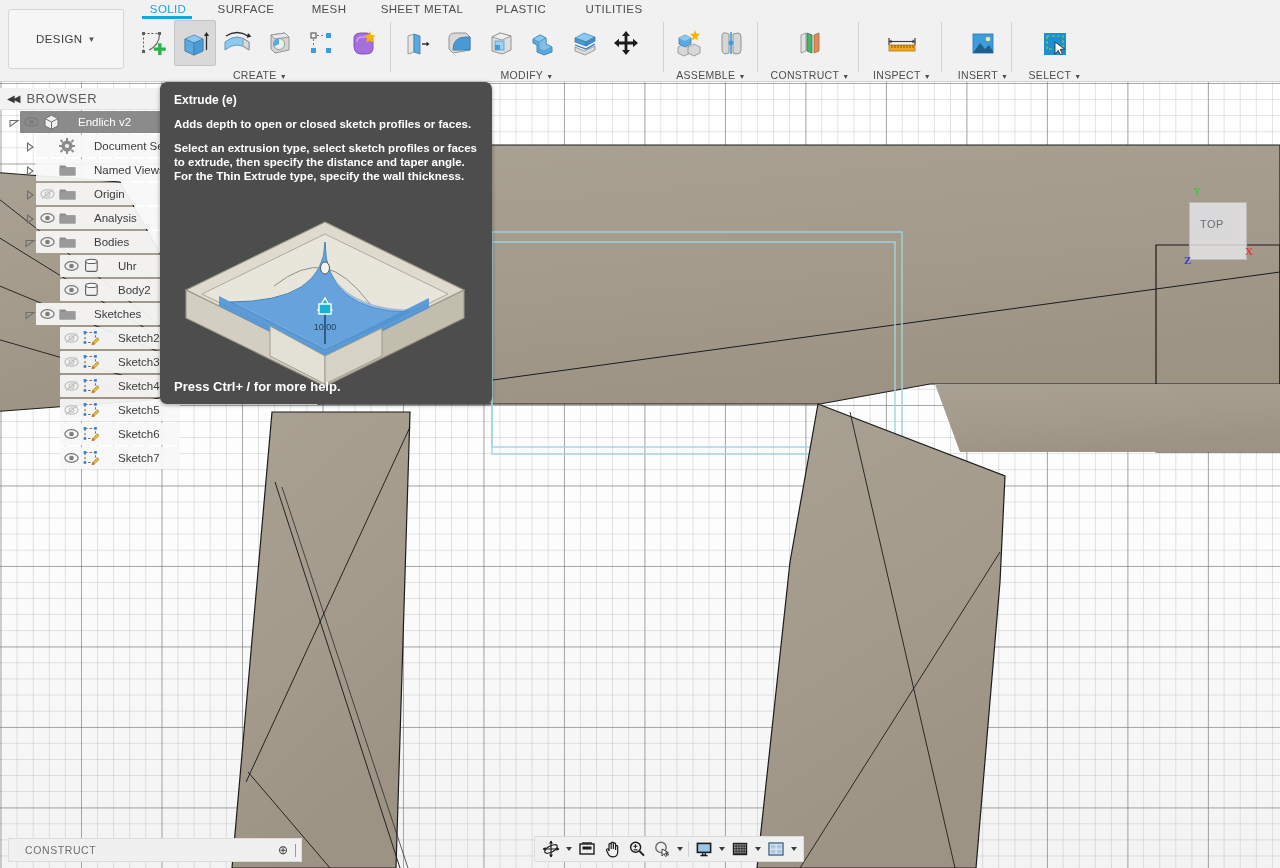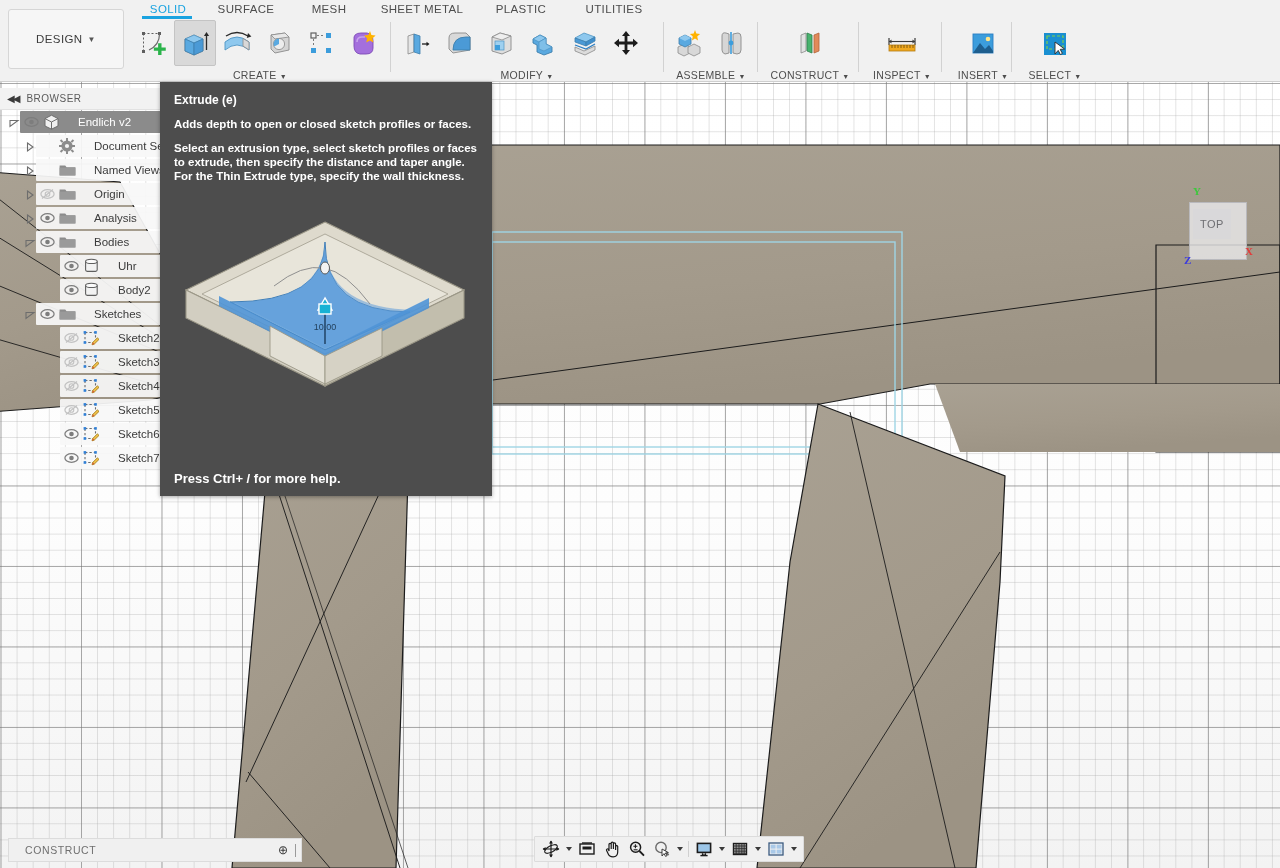--- a/index.html
+++ b/index.html
@@ -74,43 +74,43 @@
   
   #browser {
     position: absolute; left: 0; top: 88px; width: 186px;
   }
   #browser-head {
     width: 186px; height: 22px; background: #f2f2f2;
     display: flex; align-items: center; gap: 8px; padding-left: 7px;
     border-bottom: 1px solid #e2e2e2;
   }
   #browser-head .collapse { color:#3a3a3a; font-size: 10px; letter-spacing:-2px; cursor:pointer; }
-  #browser-head .title { font-size: 10px; color:#5a5a5a; letter-spacing:.5px; }
+  #browser-head .title { font-size: 13px; color:#5a5a5a; letter-spacing:.5px; }
 
   .node { position: relative; height: 24px; display:flex; align-items:center; }
   .node .bg {
     position:absolute; top:1px; bottom:1px; left:0; right:6px;
     background: rgba(248,248,248,.93); border-radius:1px;
   }
   .node.selected .bg { background: #8b8b8b; }
   .node .arrow {
     position:relative; z-index:2; width: 14px; height:14px; flex:0 0 14px;
     margin-left: 2px;
   }
   .node .eye { position:relative; z-index:2; width: 18px; flex:0 0 18px; display:flex; justify-content:center;}
   .node .ico { position:relative; z-index:2; width: 22px; flex:0 0 22px; display:flex; justify-content:center;}
   .node .lbl {
     position:relative; z-index:2; font-size: 11.5px; color:#3b3b3b; margin-left:16px; white-space:nowrap;
   }
   .node.selected .lbl { color:#ffffff; }
 
   
   #tooltip {
-    position:absolute; left:160px; top:82px; width:332px; height:414px;
-    background:#4d4d4d; border-radius:0; color:#fff; z-index: 50;
+    position:absolute; left:160px; top:82px; width:332px; height:322px;
+    background:#4d4d4d; border-radius:7px; color:#fff; z-index: 50;
     box-shadow: 0 1px 4px rgba(0,0,0,.35);
     overflow:hidden;
   }
   #tooltip .tt-title { font-size:12px; font-weight:bold; margin:11px 0 0 14px; }
   #tooltip .tt-p { font-size:11.5px; font-weight:bold; line-height:14px; margin:10px 14px 0 14px; }
   #tooltip .tt-img { position:absolute; left:14px; top:134px; width:302px; height:180px; }
   #tooltip .tt-foot { position:absolute; left:14px; bottom:10px; font-size:13px; font-weight:bold; }
 
   
   #viewcube { position:absolute; left:1183px; top:117px; width:66px; height:64px; z-index:20; }

